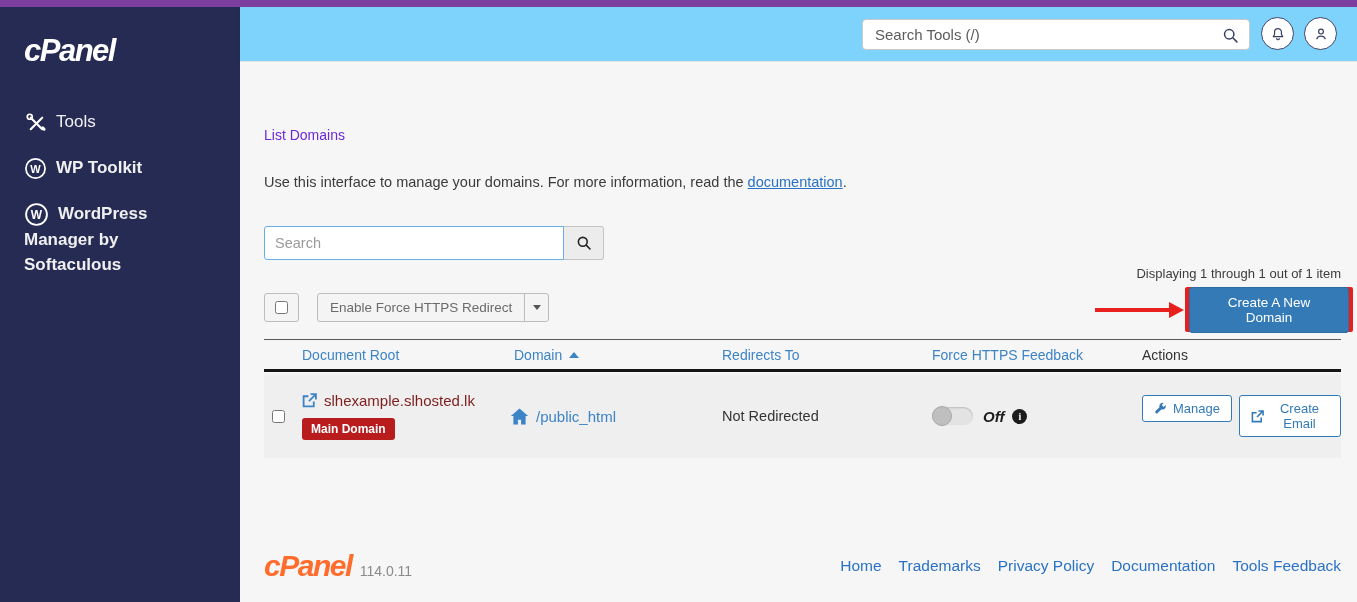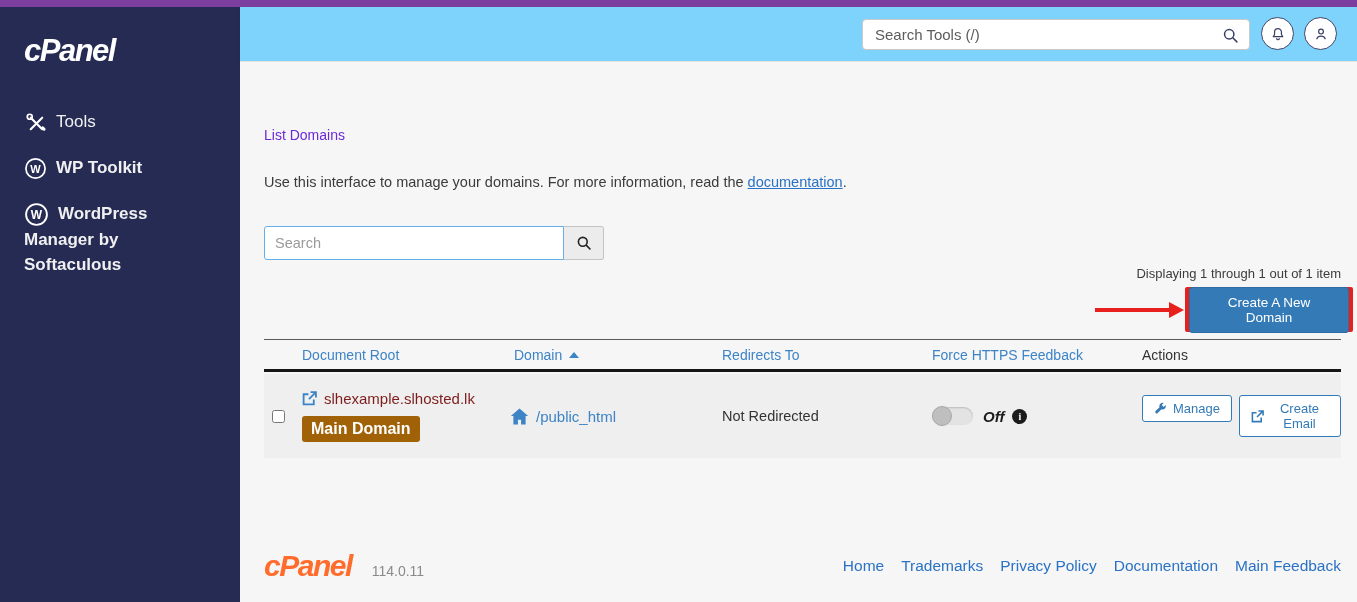--- a/index.html
+++ b/index.html
@@ -60,38 +60,38 @@
   .thead { display:flex; border-top:1px solid #5a5a5a; border-bottom:3px solid #161616; height:33px; align-items:center; font-size:14px; }
   .th { padding-left:8px; color:#3d84c6; cursor:pointer; display:flex; align-items:center; }
   .th.plain { color:#333; cursor:default; }
   .sort-up { display:inline-block; margin-left:7px; width:0; height:0; border-left:5px solid transparent; border-right:5px solid transparent; border-bottom:6px solid #3d84c6; }
   .c0{width:30px;} .c1{width:208px;} .c2{width:212px;} .c3{width:210px;} .c4{width:210px;} .c5{width:207px;}
   .trow { display:flex; background:#efefef; height:84px; margin-top:2px; }
   .td { padding-left:8px; display:flex; align-items:center; }
   .td.c0 input { width:13px; height:13px; cursor:pointer; }
   .domain-cell { display:flex; flex-direction:column; justify-content:center; align-items:flex-start; }
   .domain-link { display:flex; align-items:center; gap:7px; color:#7f1d1d; font-size:15px; text-decoration:none; cursor:pointer; }
-  .badge { margin-top:9px; background:#a16207; color:#fff; font-size:16px; font-weight:700; padding:4px 9px; border-radius:3px; }
+  .badge { margin-top:9px; background:#b91c1c; color:#fff; font-size:12px; font-weight:700; padding:4px 9px; border-radius:3px; }
   .doc-link { display:flex; align-items:center; gap:7px; color:#3d84c6; font-size:15px; text-decoration:none; cursor:pointer; }
   .plain-text { font-size:14.5px; color:#333; }
 
   .toggle-wrap { display:flex; align-items:center; }
   .toggle { position:relative; width:41px; height:18px; border-radius:9px; background:#e3e3e3; box-shadow:inset 0 1px 2px rgba(0,0,0,0.18); cursor:pointer; }
   .knob { position:absolute; left:0; top:-1px; width:20px; height:20px; border-radius:50%; background:#bfbfbf; border:1px solid #a8a8a8; }
   .off-label { margin-left:10px; font-size:15px; font-weight:700; font-style:italic; color:#1c1c1c; }
   .info-icon { margin-left:8px; width:15px; height:15px; border-radius:50%; background:#1c1c1c; color:#fff; font-size:10px; font-weight:700; font-family:"Liberation Serif", serif; display:flex; align-items:center; justify-content:center; cursor:pointer; }
 
   .actions-cell { display:flex; gap:7px; align-items:flex-start; justify-content:center; }
   .action-btn { display:flex; align-items:center; gap:6px; background:#fff; border:1px solid #337ab7; color:#337ab7; font-size:13px; padding:5px 11px; border-radius:3px; cursor:pointer; font-family:"Liberation Sans", sans-serif; }
 
   
   .footer { position:absolute; left:24px; top:487px; width:1077px; display:flex; align-items:center; justify-content:space-between; }
   .foot-brand { display:flex; align-items:baseline; }
   .foot-logo { font-size:30px; font-style:italic; font-weight:800; letter-spacing:-1.5px; color:#ff6c2c; cursor:pointer; }
-  .foot-version { margin-left:20px; font-size:14px; color:#8a8a8a; }
+  .foot-version { margin-left:8px; font-size:14px; color:#8a8a8a; }
   .foot-links { display:flex; gap:17px; font-size:15.5px; }
   .foot-links a { color:#2a72c5; text-decoration:none; cursor:pointer; }
 
   svg { display:block; }
 </style>
 </head>
 <body>
 
 <div class="accent-bar"></div>
 
@@ -164,20 +164,31 @@
         <svg width="16" height="16" viewBox="0 0 20 20" fill="none" stroke="#222" stroke-width="2">
           <circle cx="8.5" cy="8.5" r="5.5"></circle>
             <line x1="13" y1="13" x2="17.5" y2="17.5" stroke-linecap="round"></line>
         </svg>
       </span>
     </button>
   </div>
 
   <div class="displaying">Displaying 1 through 1 out of 1 item</div>
 
+  <div class="toolbar">
+    <div class="chk-btn">
+      <input type="checkbox" style="">
+    </div>
+    <div class="bulk-btn">
+      <span class="bulk-label">Enable Force HTTPS Redirect</span>
+      <span class="bulk-caret">
+          <span class="caret-down"></span>
+        </span>
+    </div>
+  </div>
 
   <div class="annot-arrow-line"></div>
   <div class="annot-arrow-head"></div>
   <div class="annot-box">
     <button class="create-btn">Create A New Domain</button>
   </div>
 
   <div class="dtable">
     <div class="thead">
       <div class="th c0"></div>
@@ -266,16 +277,16 @@
   <div class="footer">
     <div class="foot-brand">
       <span class="foot-logo">cPanel</span>
       <span class="foot-version">114.0.11</span>
     </div>
     <div class="foot-links">
       <a>Home</a>
       <a>Trademarks</a>
       <a>Privacy Policy</a>
       <a>Documentation</a>
-      <a>Main Feedback</a>
+      <a>Tools Feedback</a>
     </div>
   </div>
 </div>
 
 </body></html>

